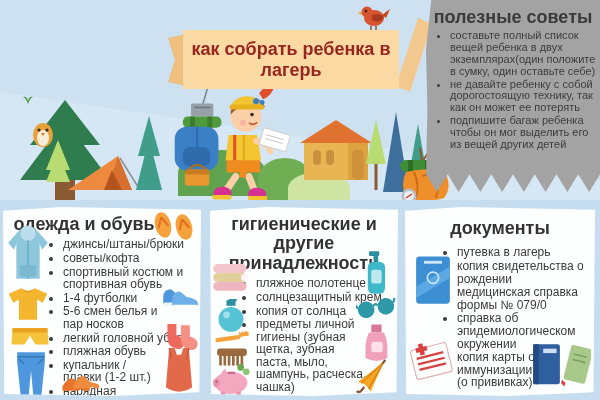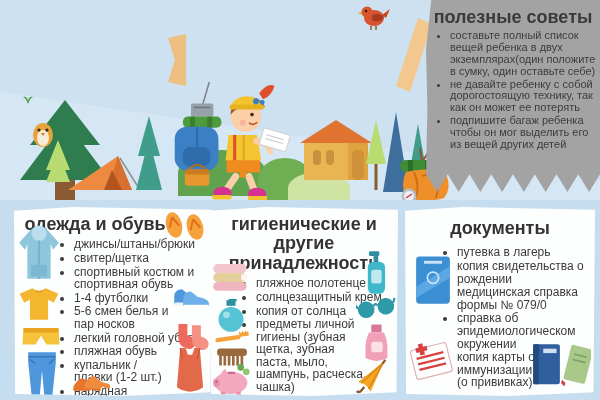--- a/index.html
+++ b/index.html
@@ -149,20 +149,23 @@
         <circle cx="17" cy="50" r="5" fill="#eef1f4"></circle>
       <line x1="14" y1="52" x2="20" y2="48" stroke="#d33" stroke-width="1.5"></line>
     </svg>
 
     <svg class="ribbon" style="left:390px;top:16px" width="46" height="78" viewBox="0 0 46 78">
       <polygon points="6,70 28,2 42,8 20,76" fill="#f3c88e"></polygon>
     </svg>
     <svg class="ribbon" style="left:168px;top:34px" width="20" height="52" viewBox="0 0 20 52">
       <polygon points="0,4 18,0 18,52 0,48 7,26" fill="#eebf7f"></polygon>
     </svg>
+    <div class="banner">
+      <h1>как собрать ребенка в лагерь</h1>
+    </div>
     <svg class="el" style="left:358px;top:3px;z-index:7" width="34" height="28" viewBox="0 0 34 28">
       <ellipse cx="16" cy="15" rx="10" ry="8" fill="#d85430"></ellipse>
       <circle cx="9" cy="9" r="5.5" fill="#d85430"></circle>
       <polygon points="4,8 -0,10 4,12" fill="#f0a23c"></polygon>
       <path d="M14,12 q8,-3 12,3 q-6,6 -12,2 z" fill="#a83a20"></path>
       <path d="M24,12 l8,-6 l-4,9 z" fill="#c2481f"></path>
       <circle cx="8" cy="8" r="1.2" fill="#2a1a10"></circle>
       <line x1="13" y1="23" x2="13" y2="27" stroke="#8a5a33" stroke-width="1.5"></line>
       <line x1="18" y1="23" x2="18" y2="27" stroke="#8a5a33" stroke-width="1.5"></line>
     </svg>
@@ -172,25 +175,25 @@
       <ul class="tips-list">
         <li>составьте полный список вещей ребенка в двух экземплярах(один положите в сумку, один оставьте себе)</li>
         <li>не давайте ребенку с собой дорогостоящую технику, так как он может ее потерять</li>
         <li>подпишите багаж ребенка чтобы он мог выделить его из вещей других детей</li>
       </ul>
     </div>
   </div>
 
   <div class="bottom">
 
-    <div class="card" style="left:14px;width:198px;">
+    <div class="card" style="left:3px;width:198px;">
       <h2 style="margin-right:40px;">одежда и обувь</h2>
       <ul class="clist" style="margin-right:6px;">
         <li>джинсы/штаны/брюки</li>
-        <li>свитер/щетка</li>
+        <li>советы/кофта</li>
         <li>спортивный костюм и спортивная обувь</li>
         <li>1-4 футболки</li>
         <li style="margin-right:26px;">5-6 смен белья и пар носков</li>
         <li>легкий головной убор</li>
         <li>пляжная обувь</li>
         <li style="margin-right:30px;">купальник / плавки (1-2 шт.)</li>
         <li style="margin-right:34px;">нарядная одежда и обувь</li>
       </ul>
       <svg class="ic" style="left:4px;top:14px" width="42" height="62" viewBox="0 0 36 50">
         <path d="M10,7 Q18,-2 26,7 L35,17 L30,23 L28,18 L28,48 L8,48 L8,18 L6,23 L1,17 Z" fill="#8ec6dc"></path>

